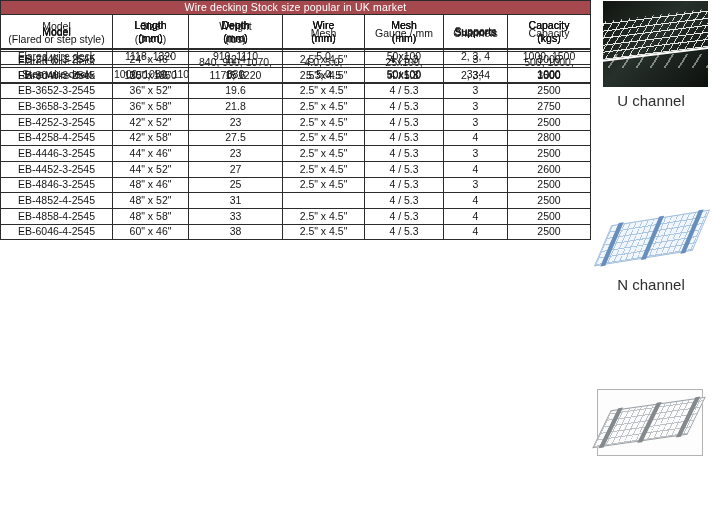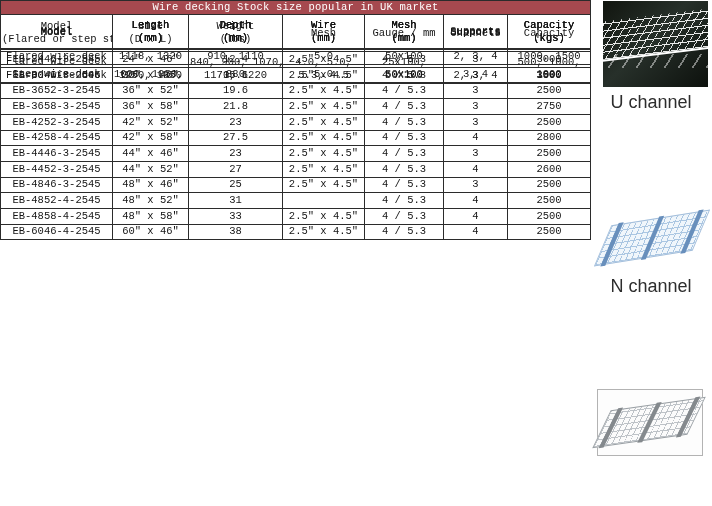--- a/index.html
+++ b/index.html
@@ -1,42 +1,42 @@
 <!DOCTYPE html>
 <html><head>
 <meta charset="utf-8">
 <style>
   html,body{margin:0;padding:0;}
   body{
     width:712px;height:506px;background:#ffffff;position:relative;overflow:hidden;
     font-family:"Liberation Sans",sans-serif;color:#111;
   }
   .tables-stack{position:absolute;left:0;top:0;width:590px;}
-  table.deck{border-collapse:collapse;table-layout:fixed;width:590px;font-family:Liberation Mono, monospace;}
+  table.deck{border-collapse:collapse;table-layout:fixed;width:590px;}
   table.deck td{
     border:1px solid #2b2b2b;text-align:center;vertical-align:middle;
     font-size:10.5px;line-height:1.25;padding:0 1px;overflow:hidden;
     white-space:pre;color:#141414;
   }
   td.banner{
     color:#ffffff;font-size:11px;height:13px;letter-spacing:.2px;
   }
   tr.hdr td{height:36px;font-size:10.5px;}
   .t-au tr.hdr td,.t-fr tr.hdr td{height:34px;}
   .t-uk tr.hdr td{height:33px;}
   .t-us tr.data td{height:14.7px;}
   .t-au tr.data td{height:32px;vertical-align:bottom;padding-bottom:1px;}
   .t-fr tr.data td{height:31px;vertical-align:bottom;padding-bottom:1px;}
   .t-uk tr.data td{height:15px;}
 
   
   .side{position:absolute;left:590px;top:0;width:122px;height:506px;}
   .side-label{
     position:absolute;left:0;width:122px;text-align:center;
-    font-size:18px;color:#2d2d2d;
+    font-size:15px;color:#2d2d2d;
   }
   .lbl-u{top:92px;}
   .lbl-n{top:276px;}
   .lbl-f{top:461px;}
 
   .fig-u{
     position:absolute;left:13px;top:1px;width:105px;height:86px;overflow:hidden;
     background:linear-gradient(135deg,#11150f 0%,#27302a 45%,#0d110d 100%);
   }
   .u-mesh{

